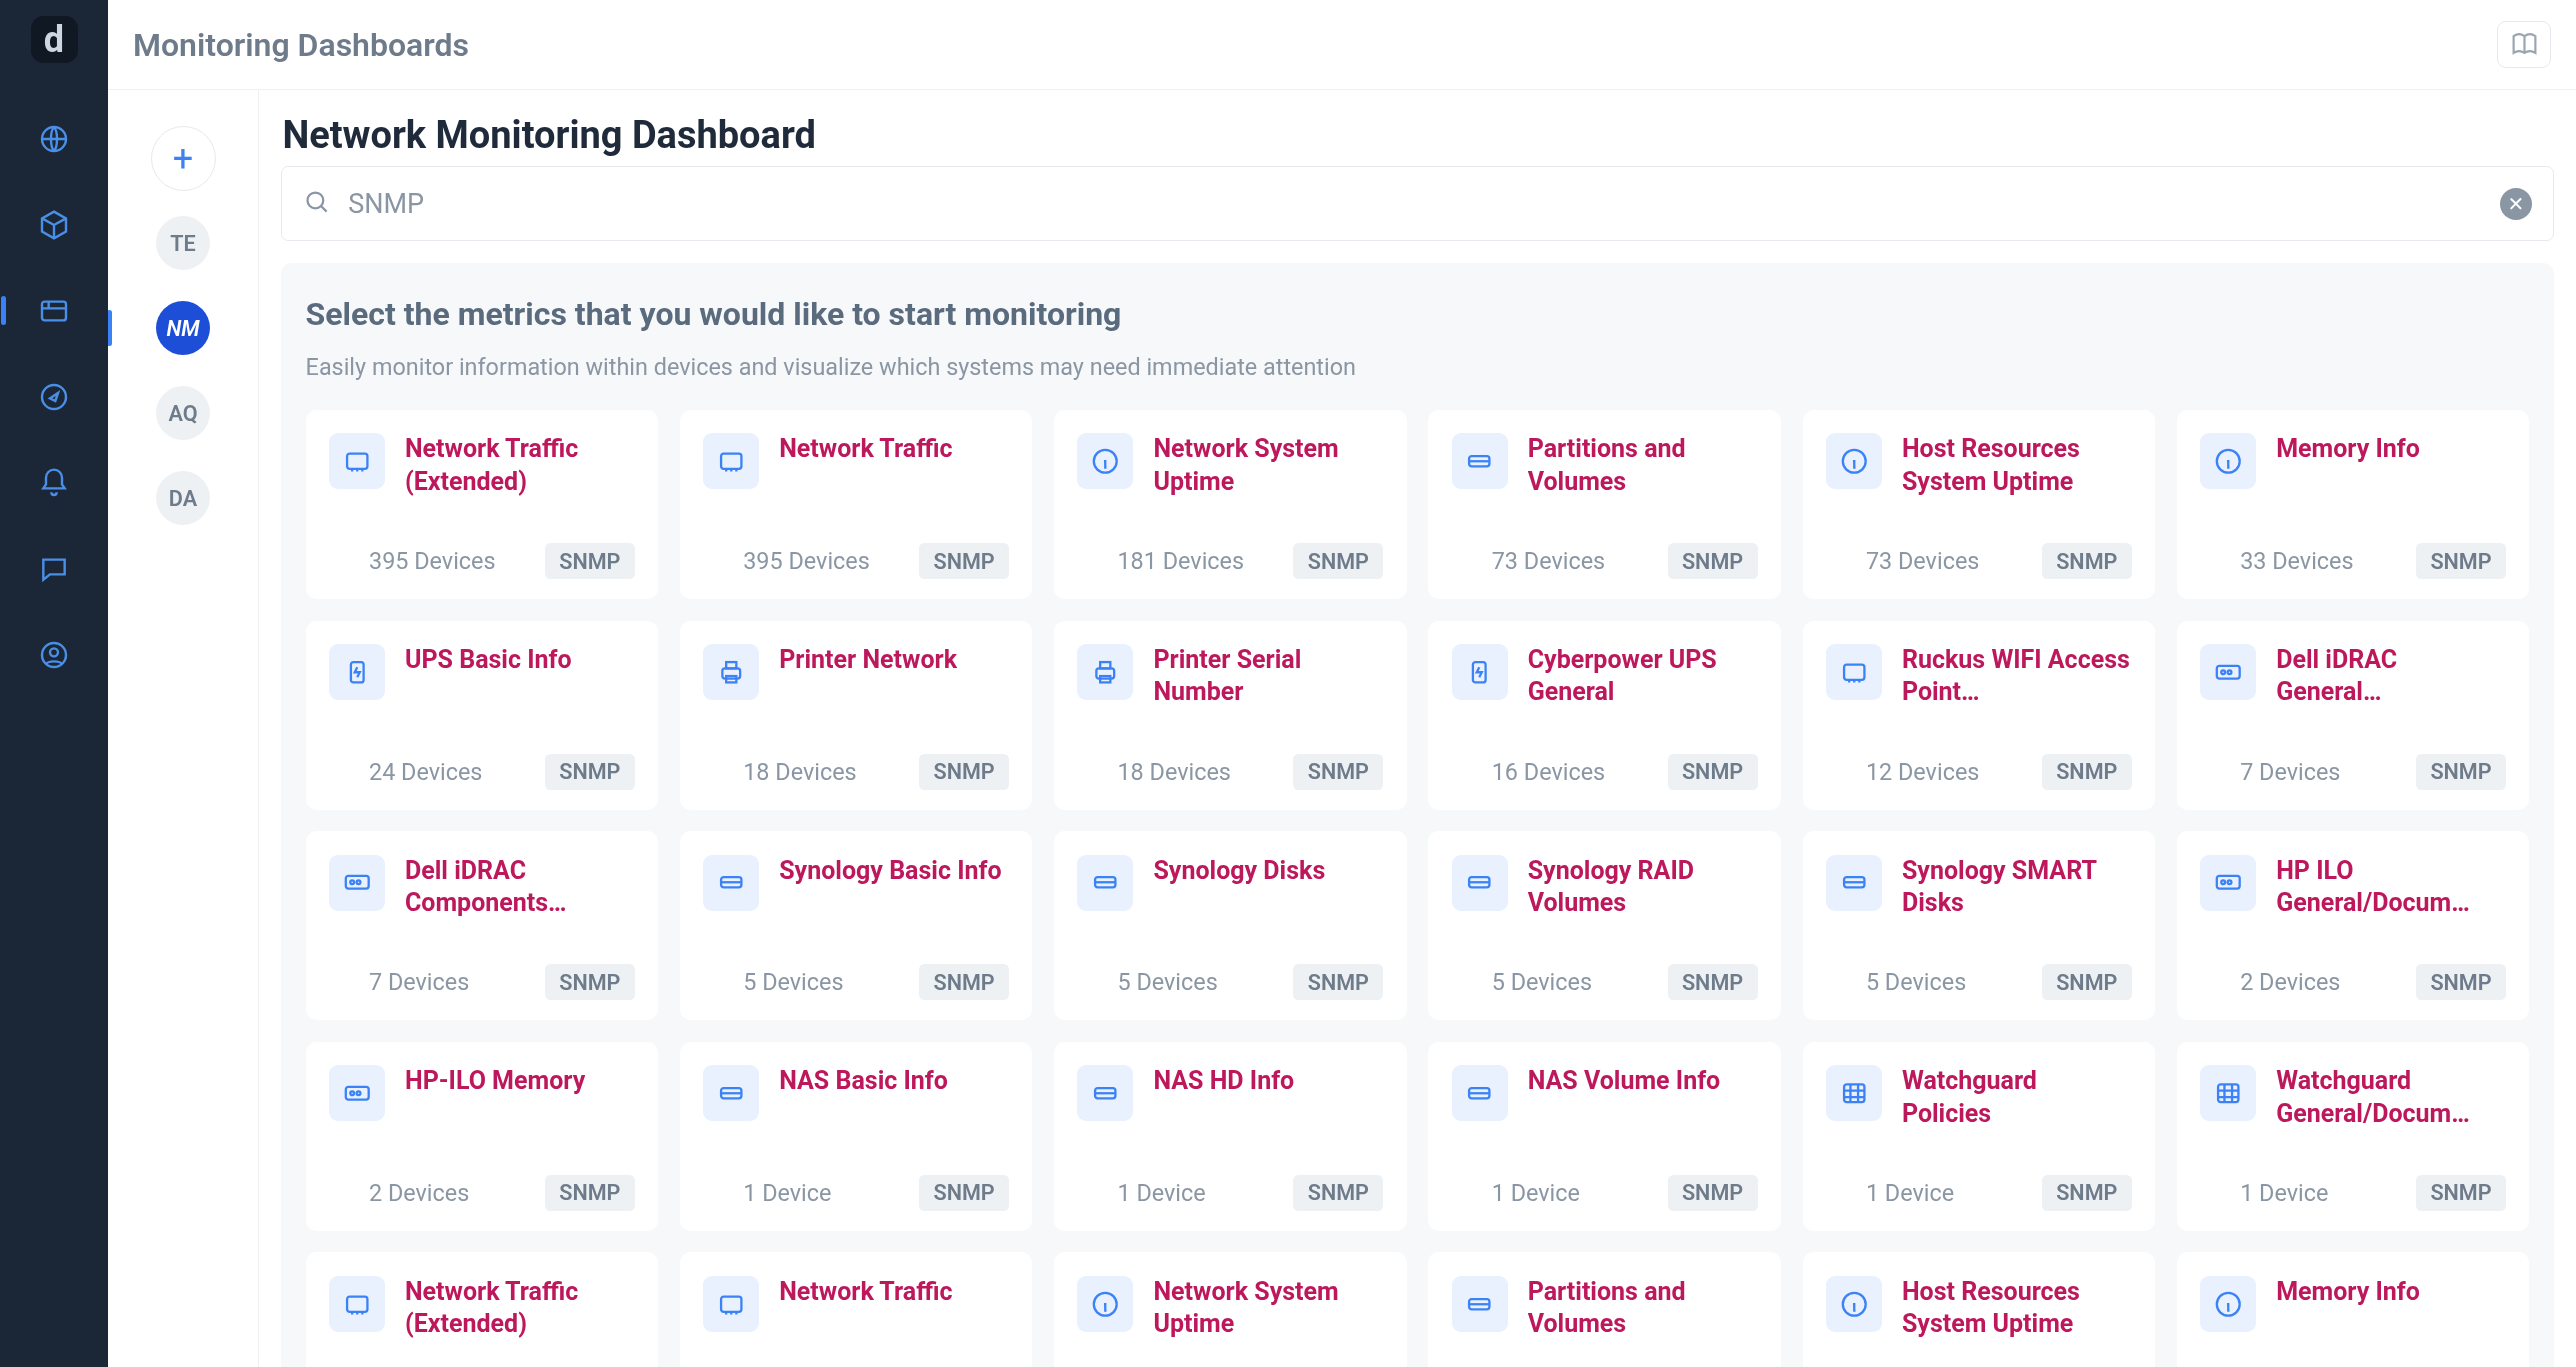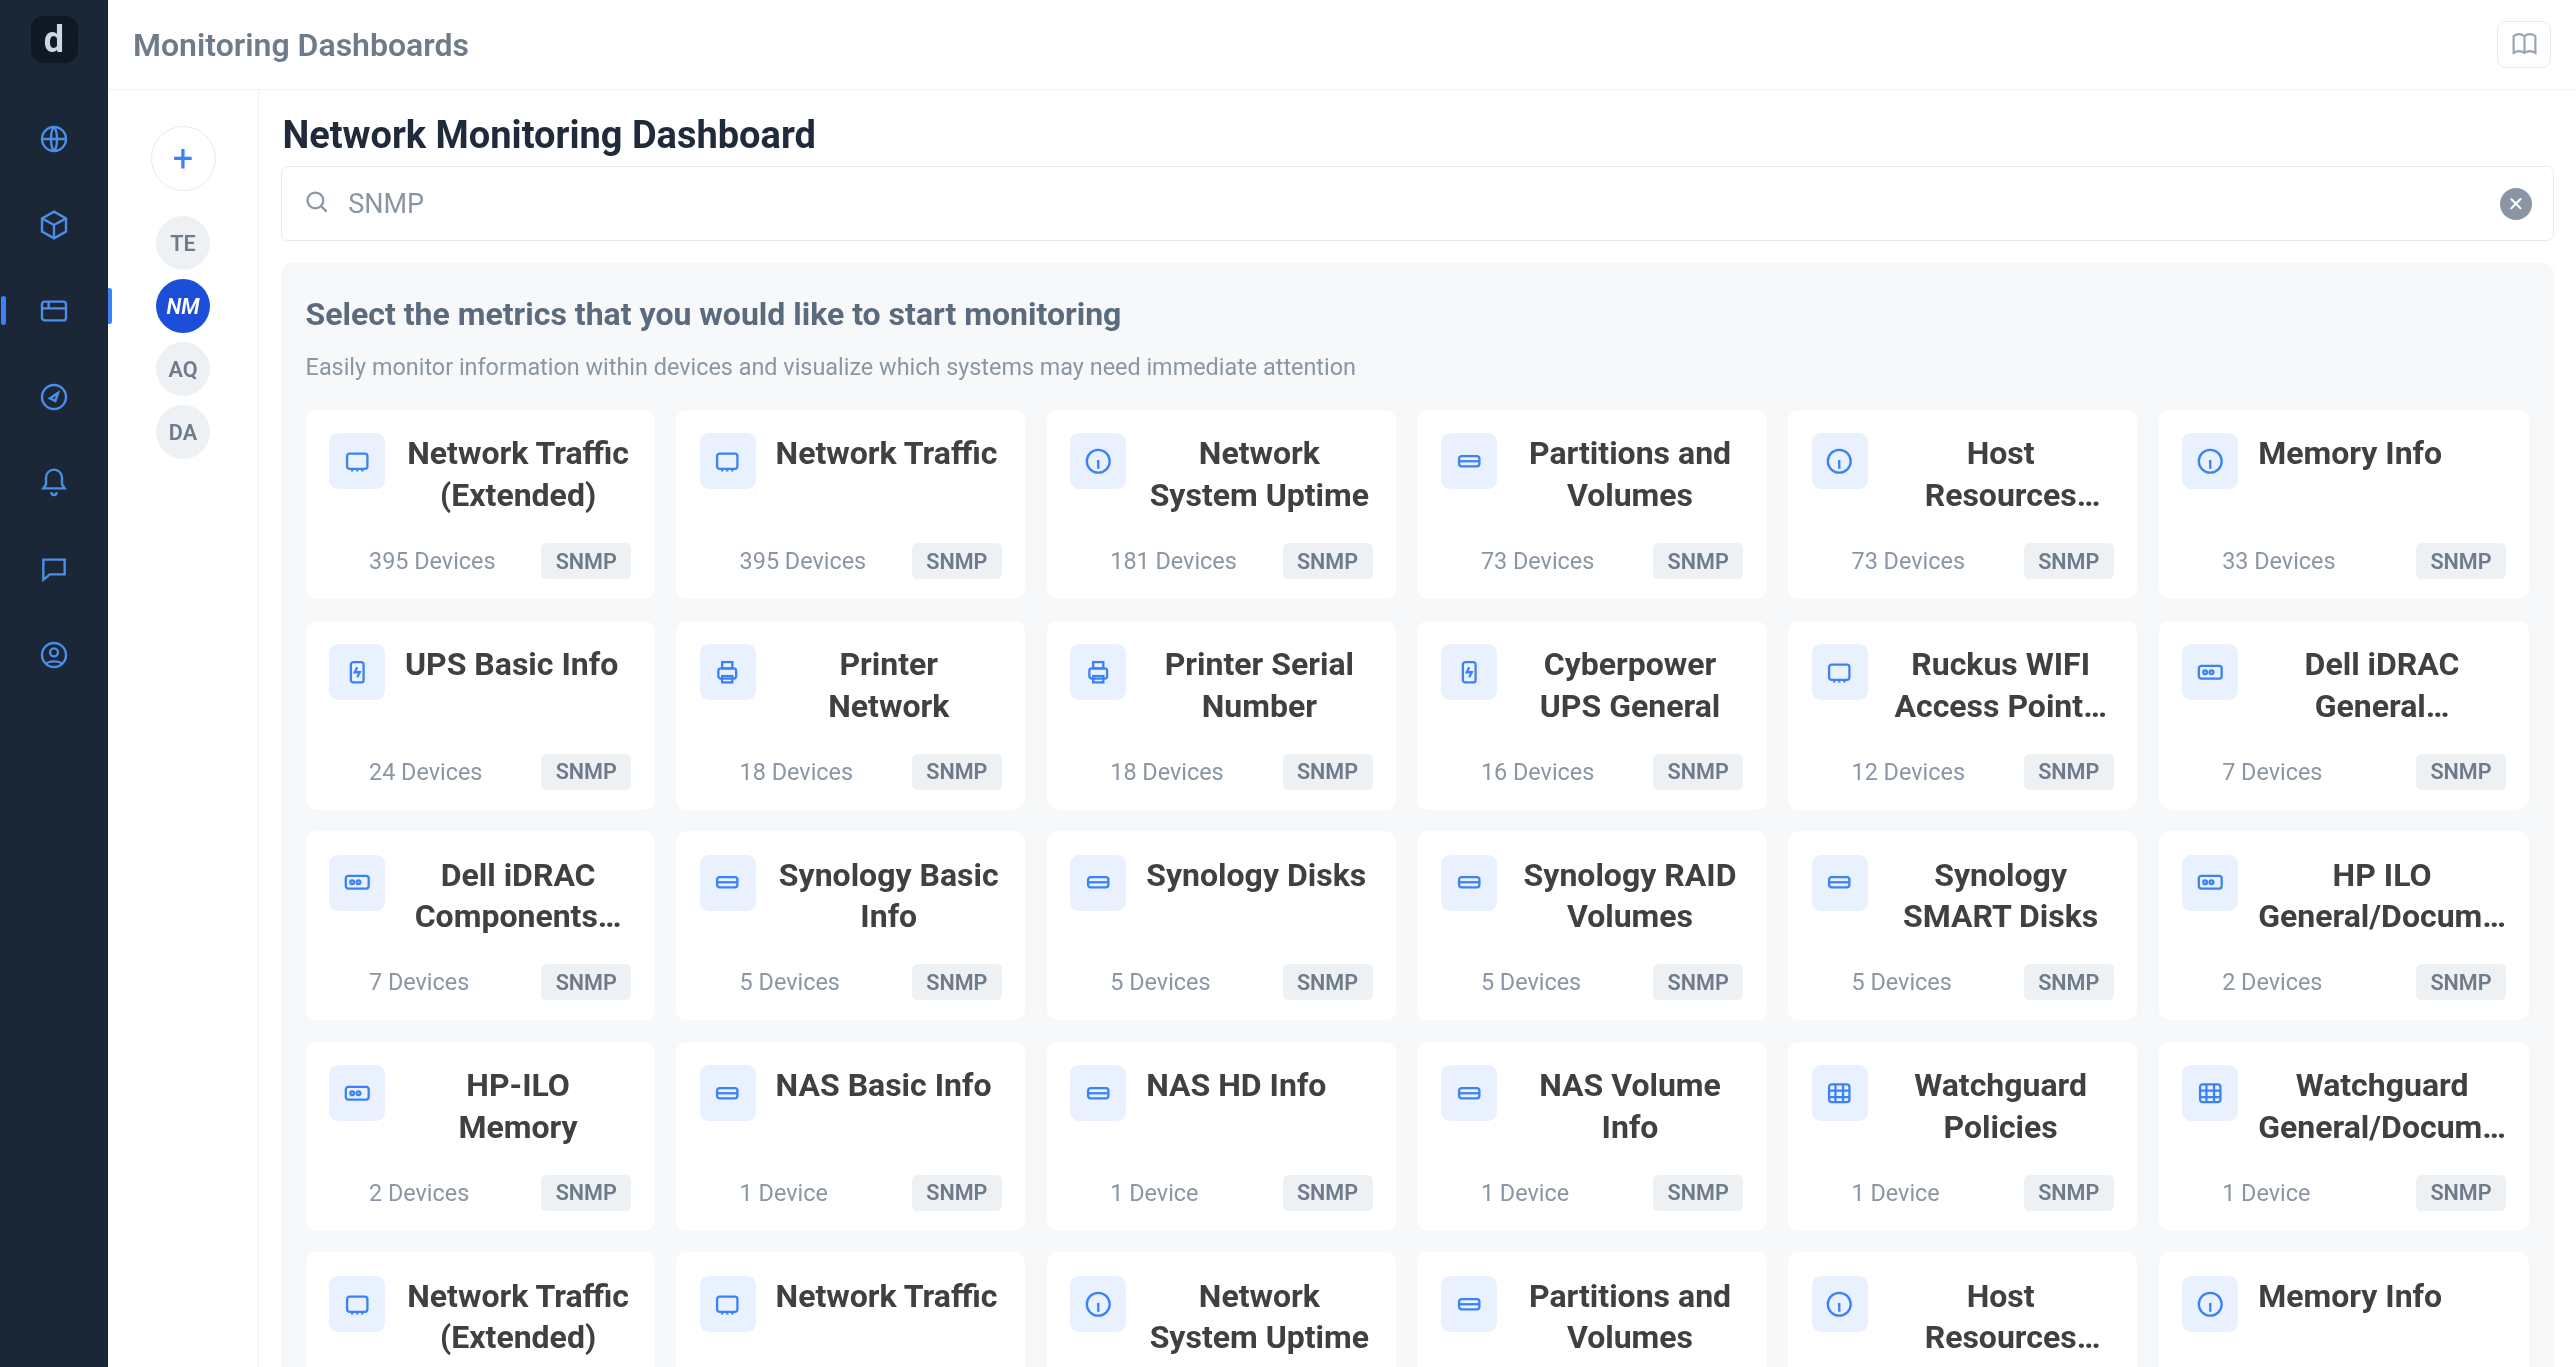--- a/index.html
+++ b/index.html
@@ -30,21 +30,21 @@
   .search-input{flex:1;border:none;outline:none;font-size:27px;color:#8a96a3;background:transparent;}
   .clear-btn{width:32px;height:32px;border-radius:50%;background:#8a96a3;color:#fff;display:flex;align-items:center;justify-content:center;font-size:20px;cursor:pointer;}
   .panel{background:#f6f8fa;border-radius:10.8px;padding:32px 25px;}
   .panel h2{font-size:32px;font-weight:700;color:#5a6b7e;margin-bottom:20px;}
   .panel p.sub{font-size:23.4px;color:#8a96a3;margin-bottom:29px;}
   .grid{display:grid;grid-template-columns:repeat(6,1fr);gap:21.6px;}
   .card{background:#fff;border-radius:10.8px;padding:23.4px 23.4px 20px 23.4px;display:flex;flex-direction:column;min-height:189px;cursor:pointer;}
   .card-top{display:flex;gap:20px;align-items:flex-start;margin-bottom:auto;}
   .icon-box{width:56px;height:56px;border-radius:9px;background:#e8f1fd;display:flex;align-items:center;justify-content:center;flex-shrink:0;}
   .icon-box svg{width:30.5px;height:30.5px;stroke:#3b82f6;fill:none;stroke-width:1.8;}
-  .card-title{font-size:32px;font-weight:700;color:#404040;line-height:1.3;overflow:hidden;display:-webkit-box;text-align:center;-webkit-line-clamp:2;-webkit-box-orient:vertical;}
+  .card-title{font-size:25px;font-weight:700;color:#be185d;line-height:1.3;overflow:hidden;display:-webkit-box;-webkit-line-clamp:2;-webkit-box-orient:vertical;}
   .card-bot{display:flex;align-items:center;justify-content:space-between;margin-top:21.6px;margin-left:40px;}
   .devices{font-size:23.4px;color:#8a96a3;}
   .tag{background:#eef1f4;color:#6e7b8a;font-size:21.6px;font-weight:600;padding:5.4px 14.4px;border-radius:5.4px;}
 </style>
 </head>
 <body>
 
 <div class="app">
 
   <div class="rail">
@@ -99,21 +99,21 @@
           <svg viewBox="0 0 24 24">
             <path d="M3 5c3-2 6-2 9 0 3-2 6-2 9 0v14c-3-2-6-2-9 0-3-2-6-2-9 0zM12 5v14"></path>
           </svg>
         </div>
     </div>
 
     <div class="body">
 
       <div class="mini-nav">
         <div class="add-btn">+</div>
-        <div id="chips" style="display: flex; flex-direction: column; gap: 9px; align-items: center;">
+        <div id="chips" style="display: flex; flex-direction: column; gap: 31px; align-items: center;">
             <div class="chip grey">TE</div>
             <div class="chip blue active">NM</div>
             <div class="chip grey">AQ</div>
             <div class="chip grey">DA</div>
           </div>
       </div>
 
       <div class="content">
         <div class="page-h1">Network Monitoring Dashboard</div>
 

